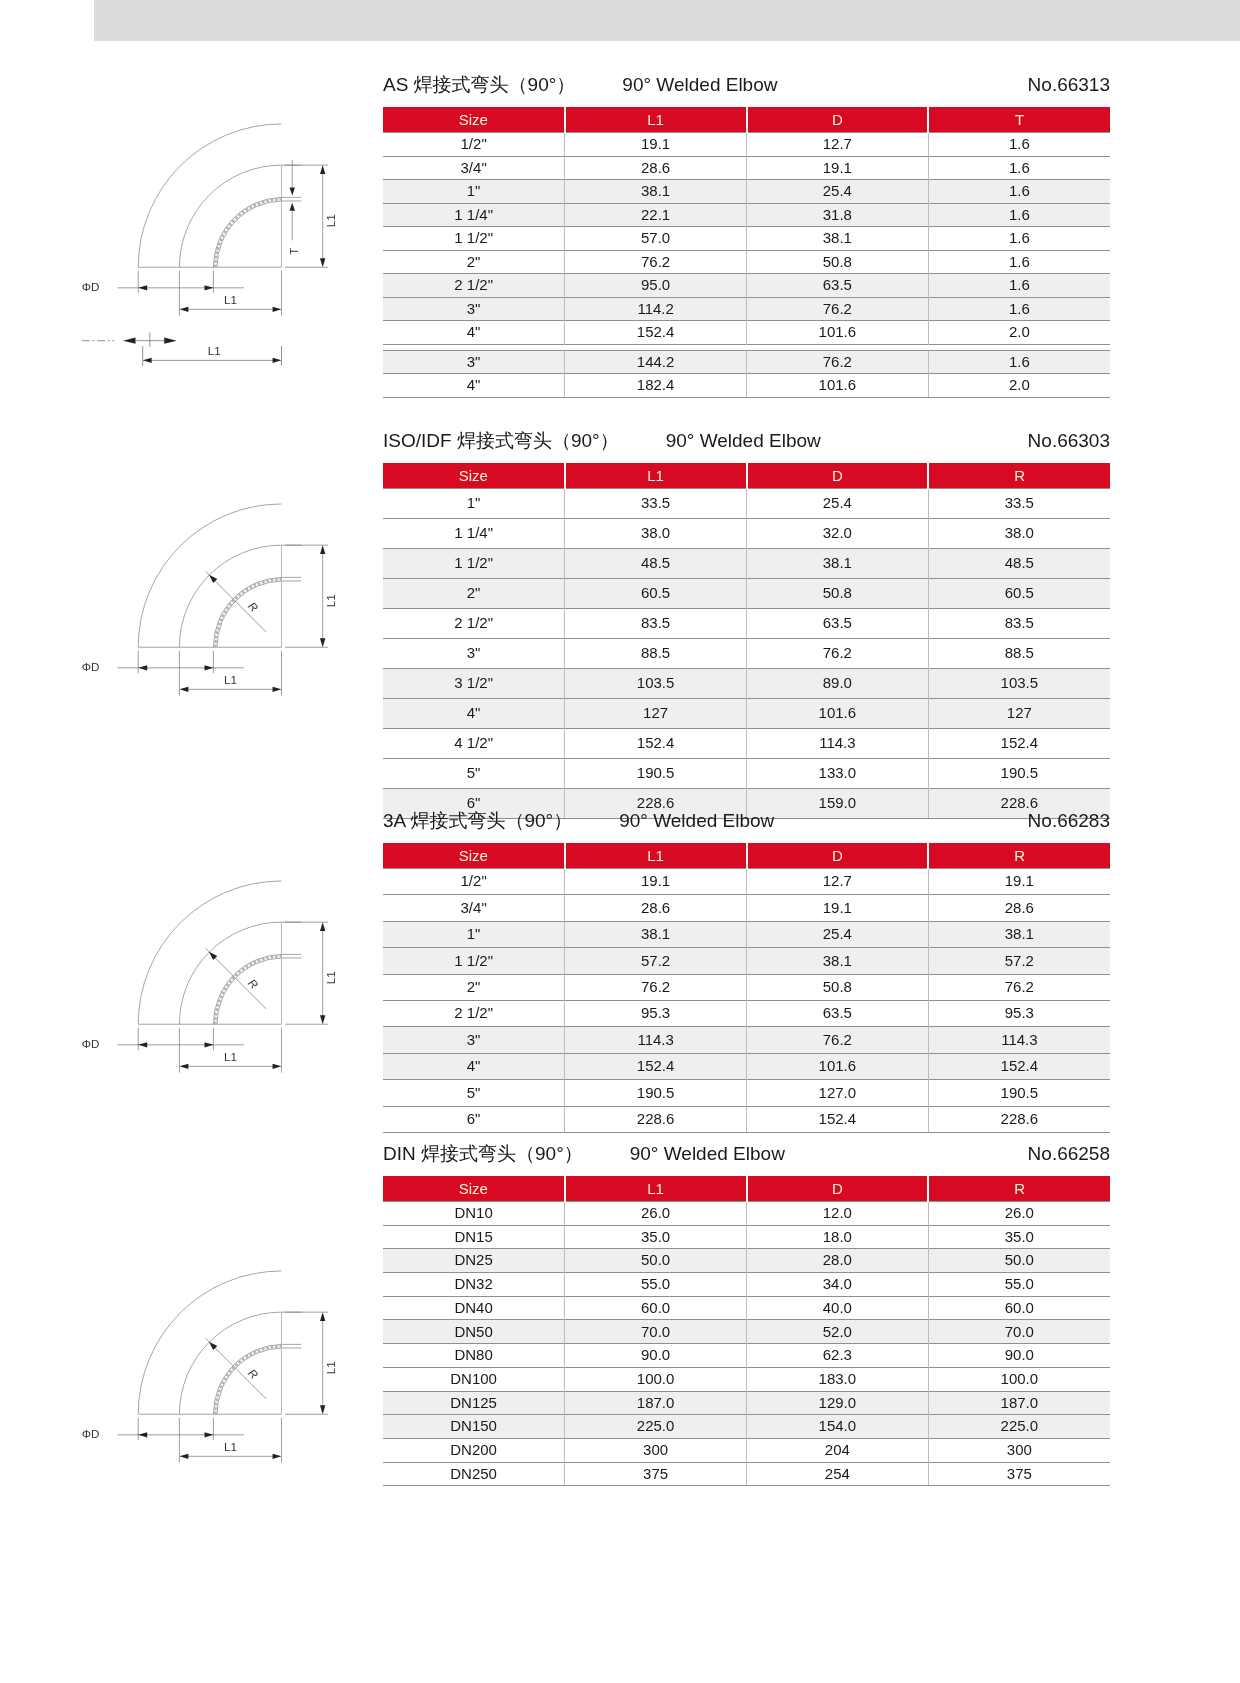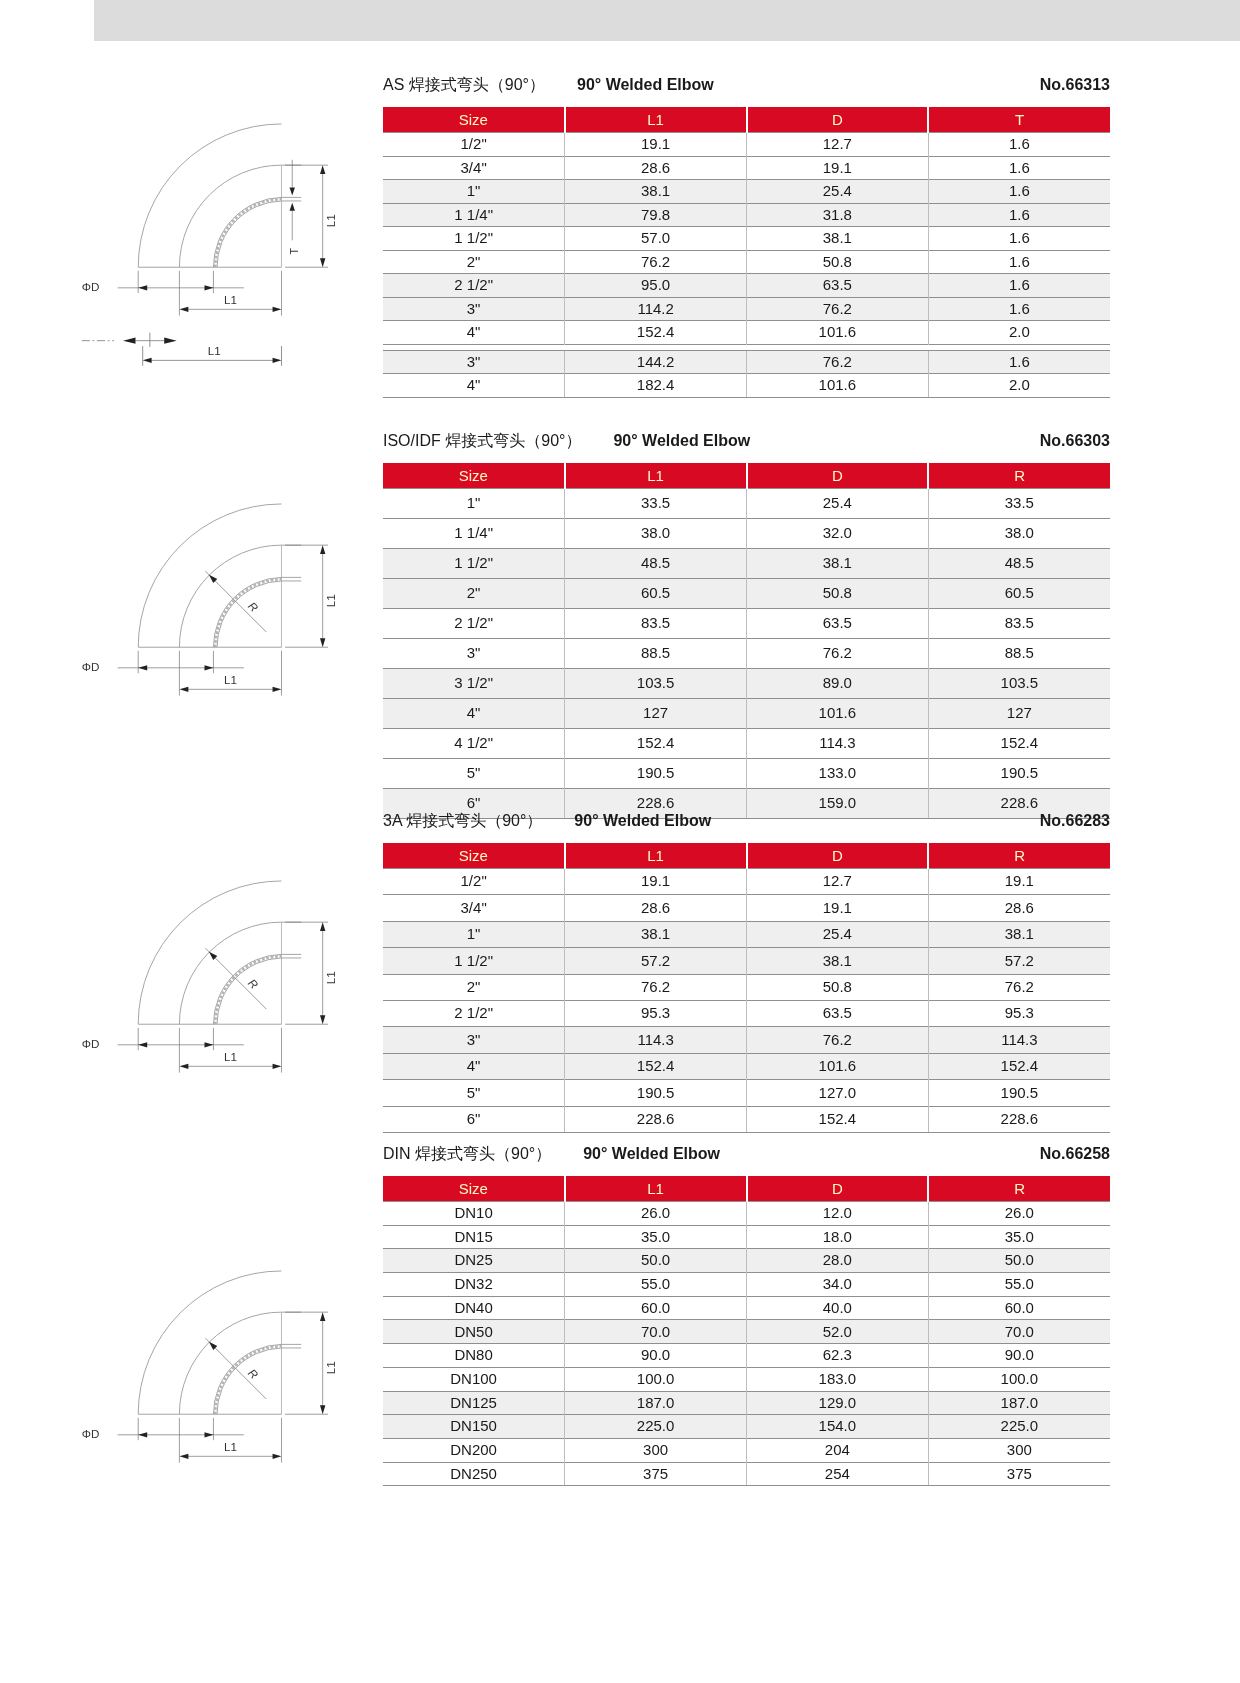--- a/index.html
+++ b/index.html
@@ -9,23 +9,23 @@
   }
   html,body{margin:0;padding:0;}
   body{
     width:1240px;height:1683px;position:relative;background:#fff;
     font-family:"Liberation Sans","DejaVu Sans",sans-serif;color:#1a1a1a;
     overflow:hidden;
   }
   .topbar{position:absolute;left:94px;top:0;width:1146px;height:41px;background:var(--topbar);}
   .section{position:absolute;left:383px;width:727px;}
   .s0{top:72px}.s1{top:428px}.s2{top:808px}.s3{top:1141px}
-  .sec-title{display:flex;align-items:flex-start;height:26px;font-size:16px;line-height:26px;white-space:nowrap;}
-  .t-en{margin-left:32px;font-weight:bold;}
-  .t-no{margin-left:auto;font-weight:700;}
+  .sec-title{display:flex;align-items:flex-start;height:26px;font-size:19px;line-height:26px;white-space:nowrap;}
+  .t-en{margin-left:47px;}
+  .t-no{margin-left:auto;font-weight:400;}
   table.spec-table{border-collapse:collapse;width:100%;margin-top:9px;table-layout:fixed;}
   .spec-table th{
     background:var(--accent);color:#fef9c3;font-weight:400;font-size:15px;height:14px;
     padding:4px;text-align:center;
   }
   .spec-table th+th{border-left:2px solid #fff;}
   .spec-table td{
     text-align:center;font-size:15px;padding:0;line-height:1.1;
     border-top:1px solid #8f8f8f;background:#fff;
   }
@@ -249,21 +249,21 @@
           <td>1.6</td>
         </tr>
         <tr class="shaded">
           <td>1"</td>
           <td>38.1</td>
           <td>25.4</td>
           <td>1.6</td>
         </tr>
         <tr class="shaded">
           <td>1 1/4"</td>
-          <td>79.8</td>
+          <td>22.1</td>
           <td>31.8</td>
           <td>1.6</td>
         </tr>
         <tr>
           <td>1 1/2"</td>
           <td>57.0</td>
           <td>38.1</td>
           <td>1.6</td>
         </tr>
         <tr>

